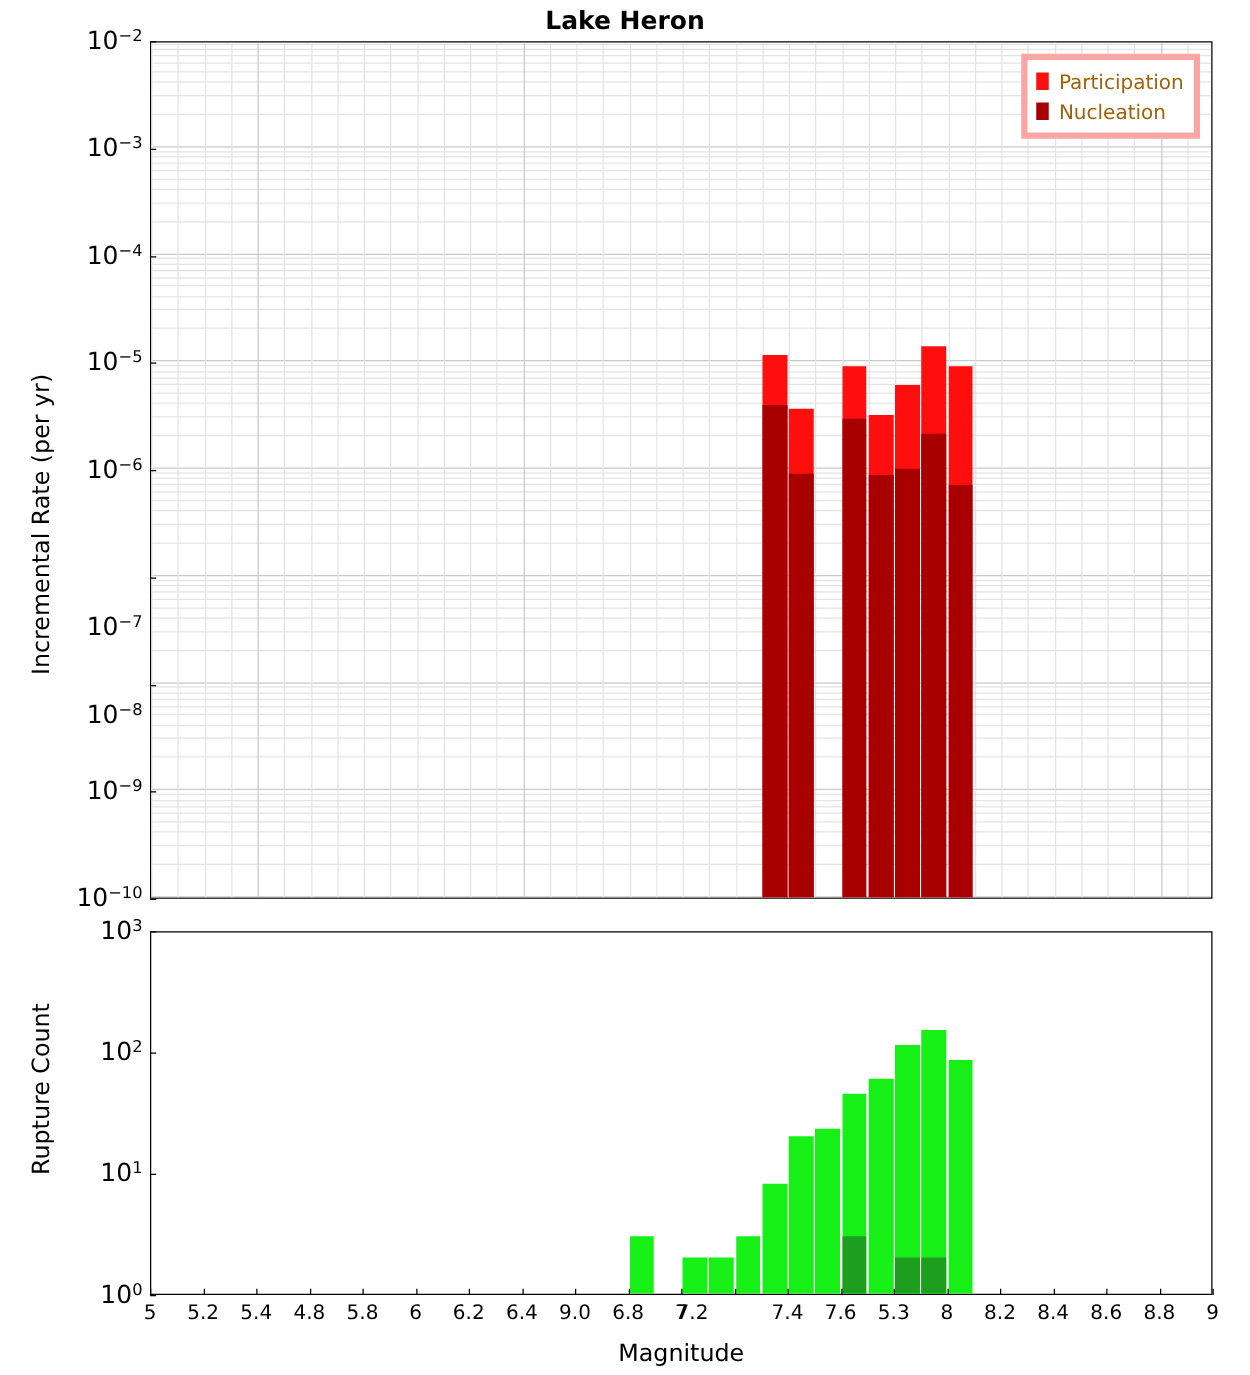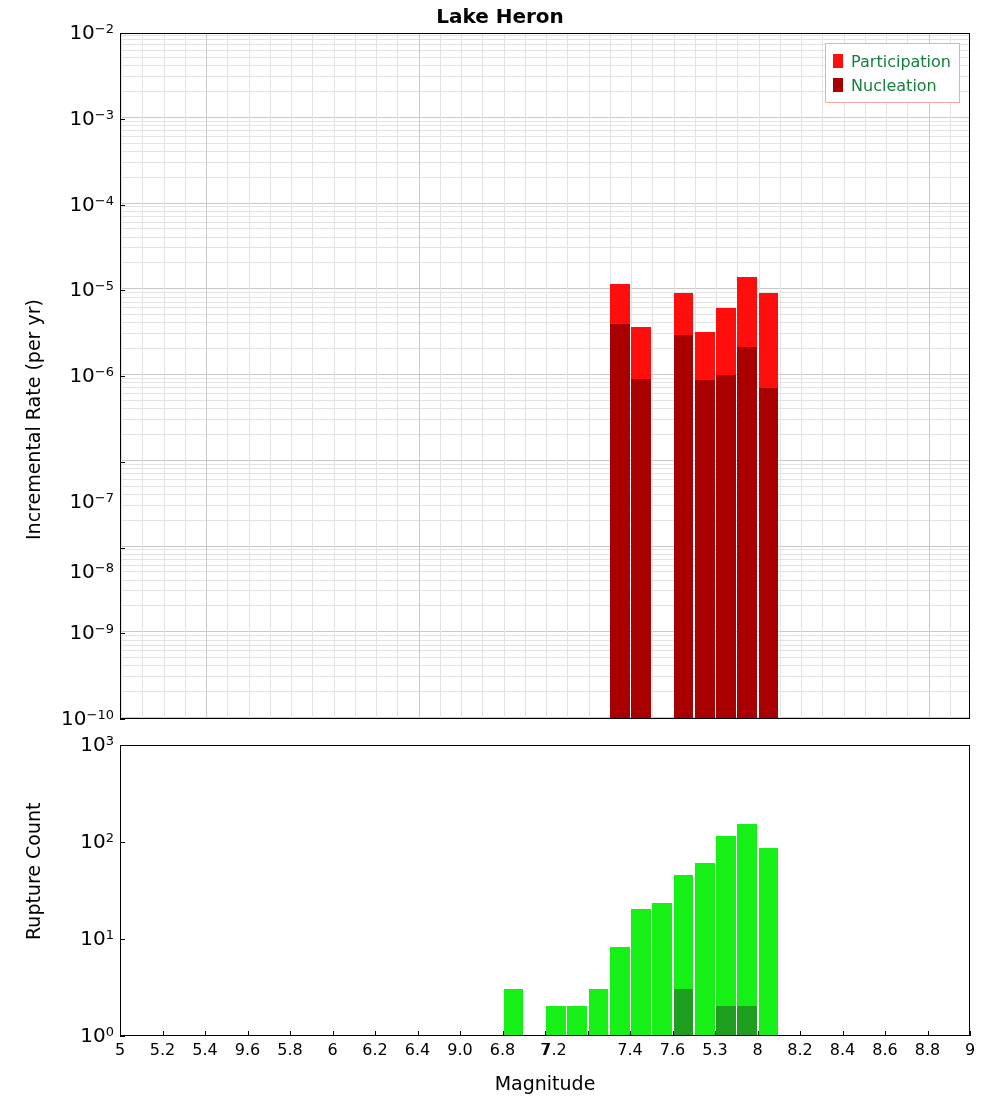--- a/index.html
+++ b/index.html
@@ -69,23 +69,23 @@
   }
 
   .tickmark { position:absolute; background:#000; }
   .tickmark.y { width:5px; height:1px; }
   .tickmark.x { width:1px; height:5px; }
 
   
   .legend {
     position:absolute;
     background:#fff;
-    border:1px solid #fca5a5;
+    border:5px solid #fca5a5;
     padding:5px 8px 5px 7px;
-    font-size:16px; color:#15803d;
+    font-size:16px; color:#a16207;
   }
   #legend-top { right:9px; top:9px; }
   #legend-bot { left:9px;  top:9px; }
   .legend-row { display:flex; align-items:center; height:24px; }
   .legend-swatch {
     width:10px; height:14px; margin-right:8px; display:inline-block;
     flex:0 0 auto;
   }
 </style>
 </head>
@@ -287,21 +287,21 @@
       <div class="ytick-wrap" style="left: 2px; top: 829px;"><span style="font-size:20px">10</span><sup style="font-size:13px">2</sup></div>
       <div class="tickmark y" style="left: 120px; top: 745px;"></div>
       <div class="ytick-wrap" style="left: 2px; top: 732px;"><span style="font-size:20px">10</span><sup style="font-size:13px">3</sup></div>
       <div class="tickmark x" style="left: 120px; top: 1031px;"></div>
       <div class="xtick" style="left: 100px;">5</div>
       <div class="tickmark x" style="left: 162.5px; top: 1031px;"></div>
       <div class="xtick" style="left: 142.5px;">5.2</div>
       <div class="tickmark x" style="left: 205px; top: 1031px;"></div>
       <div class="xtick" style="left: 185px;">5.4</div>
       <div class="tickmark x" style="left: 247.5px; top: 1031px;"></div>
-      <div class="xtick" style="left: 227.5px;">9.6</div>
+      <div class="xtick" style="left: 227.5px;">4.8</div>
       <div class="tickmark x" style="left: 290px; top: 1031px;"></div>
       <div class="xtick" style="left: 270px;">5.8</div>
       <div class="tickmark x" style="left: 332.5px; top: 1031px;"></div>
       <div class="xtick" style="left: 312.5px;">6</div>
       <div class="tickmark x" style="left: 375px; top: 1031px;"></div>
       <div class="xtick" style="left: 355px;">6.2</div>
       <div class="tickmark x" style="left: 417.5px; top: 1031px;"></div>
       <div class="xtick" style="left: 397.5px;">6.4</div>
       <div class="tickmark x" style="left: 460px; top: 1031px;"></div>
       <div class="xtick" style="left: 440px;">9.0</div>

